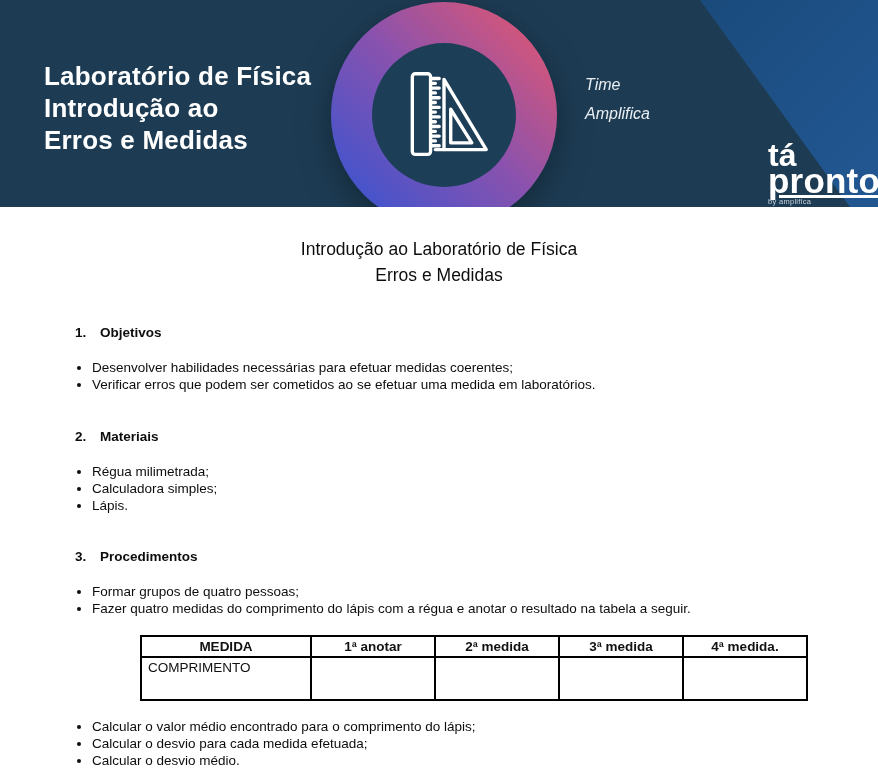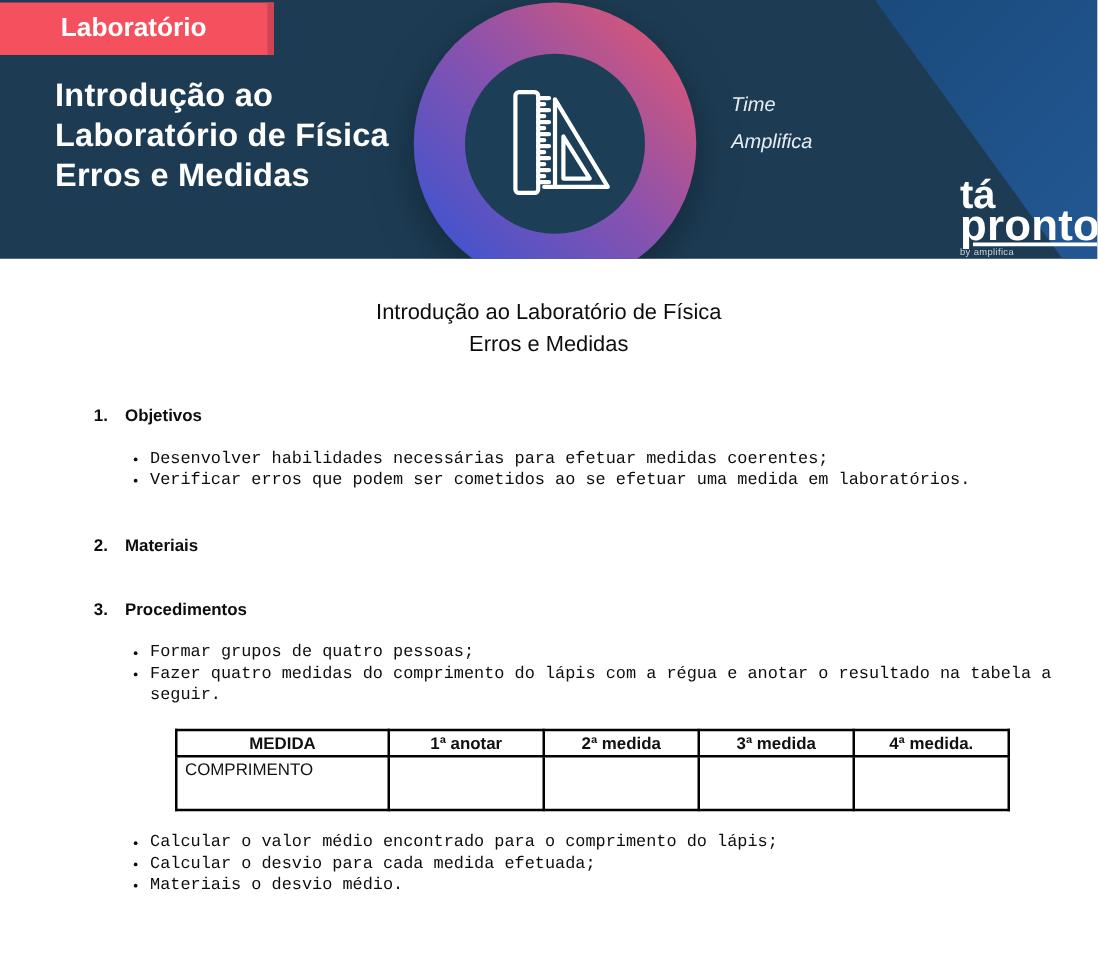--- a/index.html
+++ b/index.html
@@ -81,23 +81,22 @@
     padding-left: 75px;
     font-weight: bold; font-size: 13.5px; line-height: 16px;
     color: #0d0d0d;
   }
   .sec-num { width: 25px; }
   .sec1 { margin-top: 37px; }
   .sec2 { margin-top: 36px; }
   .sec3 { margin-top: 35px; }
   ul.bullets {
     margin-top: 18px;
-    padding-left: 120px;
+    padding-left: 92px;
     list-style: disc outside;
-    font-family: Liberation Mono, monospace;
   }
   ul.bullets li {
     font-size: 13.5px; line-height: 17px;
     color: #0d0d0d;
   }
   ul.post-bullets { margin-top: 17px; }
 
   table.measure-table {
     border-collapse: collapse;
     table-layout: fixed;
@@ -113,27 +112,24 @@
   table.measure-table td { height: 43px; vertical-align: top; text-align: left; }
 
   .icon-svg { display: block; }
 </style>
 </head>
 <body>
 
 <div class="banner">
   <div class="banner-wedge"></div>
 
-  <div class="banner-tag">
-    <span>Laboratório</span>
-  </div>
 
   <div class="banner-title">
+    <div>Laboratório de Física</div>
     <div>Introdução ao</div>
-    <div>Laboratório de Física</div>
     <div>Erros e Medidas</div>
   </div>
 
   <div class="ring">
     <div class="ring-inner">
       <svg class="icon-svg" width="96" height="96" viewBox="0 0 100 100" fill="none" stroke="#ffffff" stroke-width="3.5" stroke-linecap="round" stroke-linejoin="round">
         <rect x="17" y="7" width="19" height="84" rx="3"></rect>
         <path d="M36 12h9M36 17h5M36 22h9M36 27h5M36 32h9M36 37h5M36 42h9M36 47h5M36 52h9M36 57h5M36 62h9M36 67h5M36 72h9M36 77h5M36 82h9"></path>
         <path d="M50 13 V86 H94 Z"></path>
         <path d="M41 86 H50"></path>
@@ -173,20 +169,25 @@
   </div>
   <ul class="bullets">
     <li>Desenvolver habilidades necessárias para efetuar medidas coerentes;</li>
     <li>Verificar erros que podem ser cometidos ao se efetuar uma medida em laboratórios.</li>
   </ul>
 
   <div class="sec-heading sec2">
     <span class="sec-num">2.</span>
     <span>Materiais</span>
   </div>
+  <ul class="bullets">
+    <li>Régua milimetrada;</li>
+    <li>Calculadora simples;</li>
+    <li>Lápis.</li>
+  </ul>
 
   <div class="sec-heading sec3">
     <span class="sec-num">3.</span>
     <span>Procedimentos</span>
   </div>
   <ul class="bullets">
     <li>Formar grupos de quatro pessoas;</li>
     <li>Fazer quatro medidas do comprimento do lápis com a régua e anotar o resultado na tabela a seguir.</li>
   </ul>
 
@@ -214,16 +215,16 @@
         <td></td>
         <td></td>
         <td></td>
       </tr>
     </tbody>
   </table>
 
   <ul class="bullets post-bullets">
     <li>Calcular o valor médio encontrado para o comprimento do lápis;</li>
     <li>Calcular o desvio para cada medida efetuada;</li>
-    <li>Materiais o desvio médio.</li>
+    <li>Calcular o desvio médio.</li>
   </ul>
 
 </div>
 
 </body></html>

